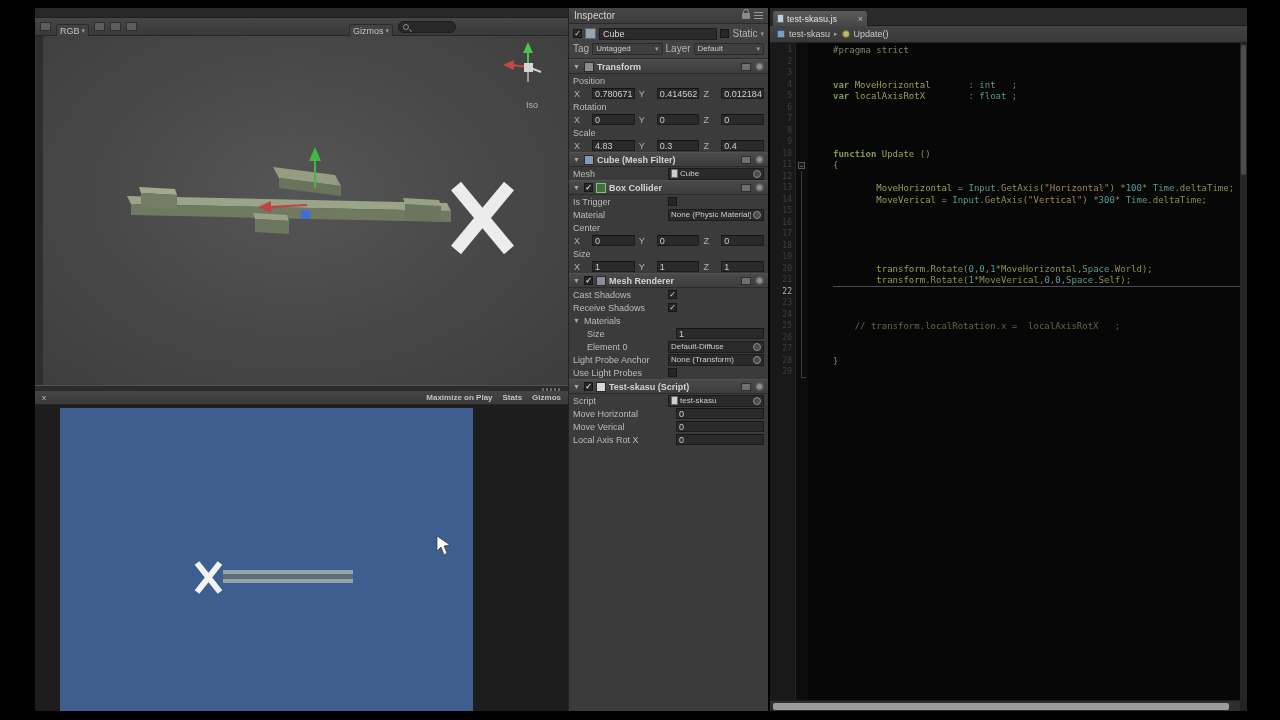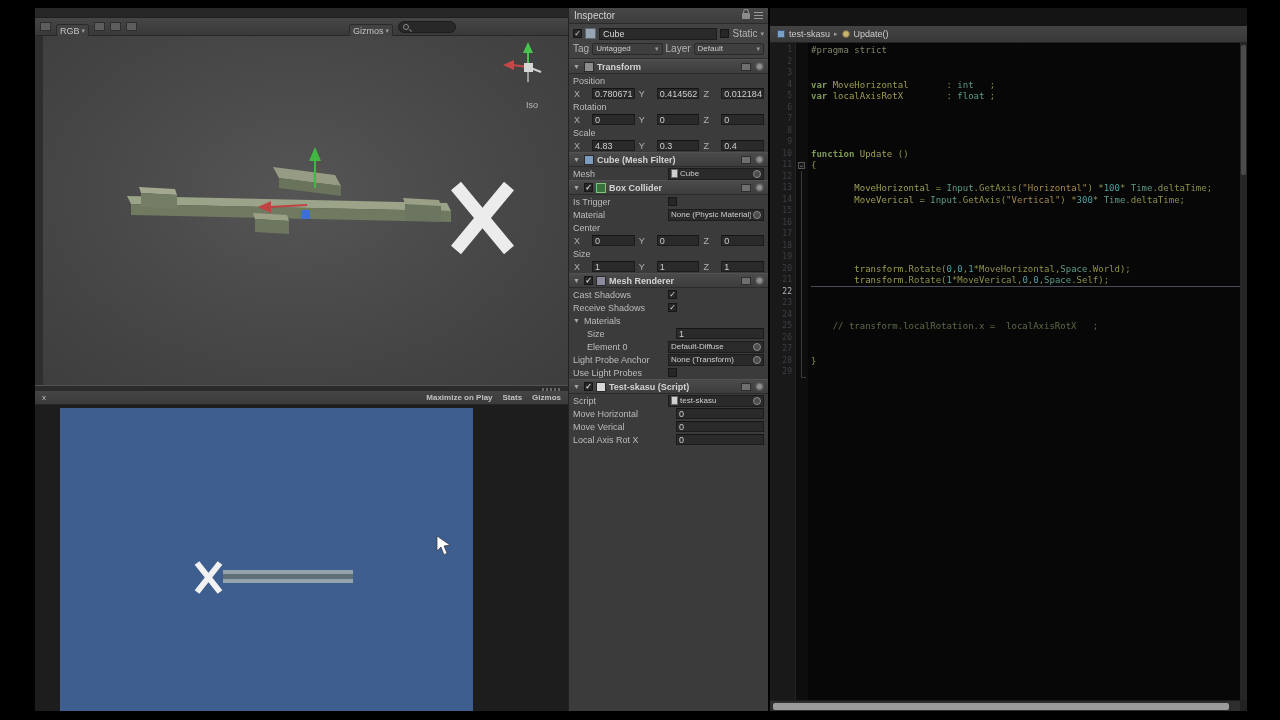--- a/index.html
+++ b/index.html
@@ -88,21 +88,21 @@
   .crumb-ic.m { background:#c8b46a; border-color:#6e613c; border-radius:50%; }
   #ed-code { position:absolute; left:0; top:35px; right:7px; bottom:11px; background:#070707; display:flex; overflow:hidden; }
   #code-gutter { width:26px; flex:none; background:#191919; border-right:1px solid #242424; padding-top:2px; }
   .ln { height:11.5px; line-height:11.5px; text-align:right; padding-right:3px; color:#3e3e46; font:8px "DejaVu Sans Mono", monospace; }
   .ln.hl { color:#b4b4bc; }
   #code-foldcol { width:12px; flex:none; background:#0d0d0d; position:relative; }
   #fold-box { position:absolute; left:2px; top:119px; width:7px; height:7px; border:1px solid #565656; color:#a8a8a8;
     font:6px "DejaVu Sans Mono", monospace; line-height:5px; text-align:center; background:#161616; }
   #fold-line { position:absolute; left:5px; top:128px; width:1px; height:206px; background:#3a3a3a; }
   #fold-end { position:absolute; left:5px; top:334px; width:5px; height:1px; background:#3a3a3a; }
-  #code-lines { flex:1; padding:2px 0 16px 3px; overflow:hidden; }
+  #code-lines { flex:1; padding:2px 0 16px 3px; overflow:hidden;margin-left:22px; }
   .code-line { height:11.5px; line-height:11.5px; white-space:pre; font:9px "DejaVu Sans Mono", monospace; color:#8f8f4c; }
   .code-line.hl { box-shadow: inset 0 -1px 0 #4c4c58; }
   .tk-pp { color:#83836a; }
   .tk-kw { color:#7d9a55; font-weight:bold; }
   .tk-id { color:#9e9e52; }
   .tk-pl { color:#8f8f4c; }
   .tk-ty { color:#5d9a86; }
   .tk-fn { color:#a0a055; }
   .tk-str { color:#a5874f; }
   .tk-num { color:#4f9da0; }
@@ -416,20 +416,27 @@
       </div>
       <div class="row">
         <span class="lbl">Local Axis Rot X</span>
         <div class="field">0</div>
       </div>
     </div>
   </div>
 </div>
 
 <div id="editor">
+  <div id="ed-tabbar">
+    <div id="ed-tab">
+      <span class="doc-ic"></span>
+      <span>test-skasu.js</span>
+      <span class="tab-close">×</span>
+    </div>
+  </div>
   <div id="ed-breadcrumb">
     <span class="crumb-ic"></span>
     <span>test-skasu</span>
     <span class="dd-arrow">▸</span>
     <span class="crumb-ic m"></span>
     <span>Update()</span>
   </div>
   <div id="ed-code">
     <div id="code-gutter">
         <div class="ln">1</div>

